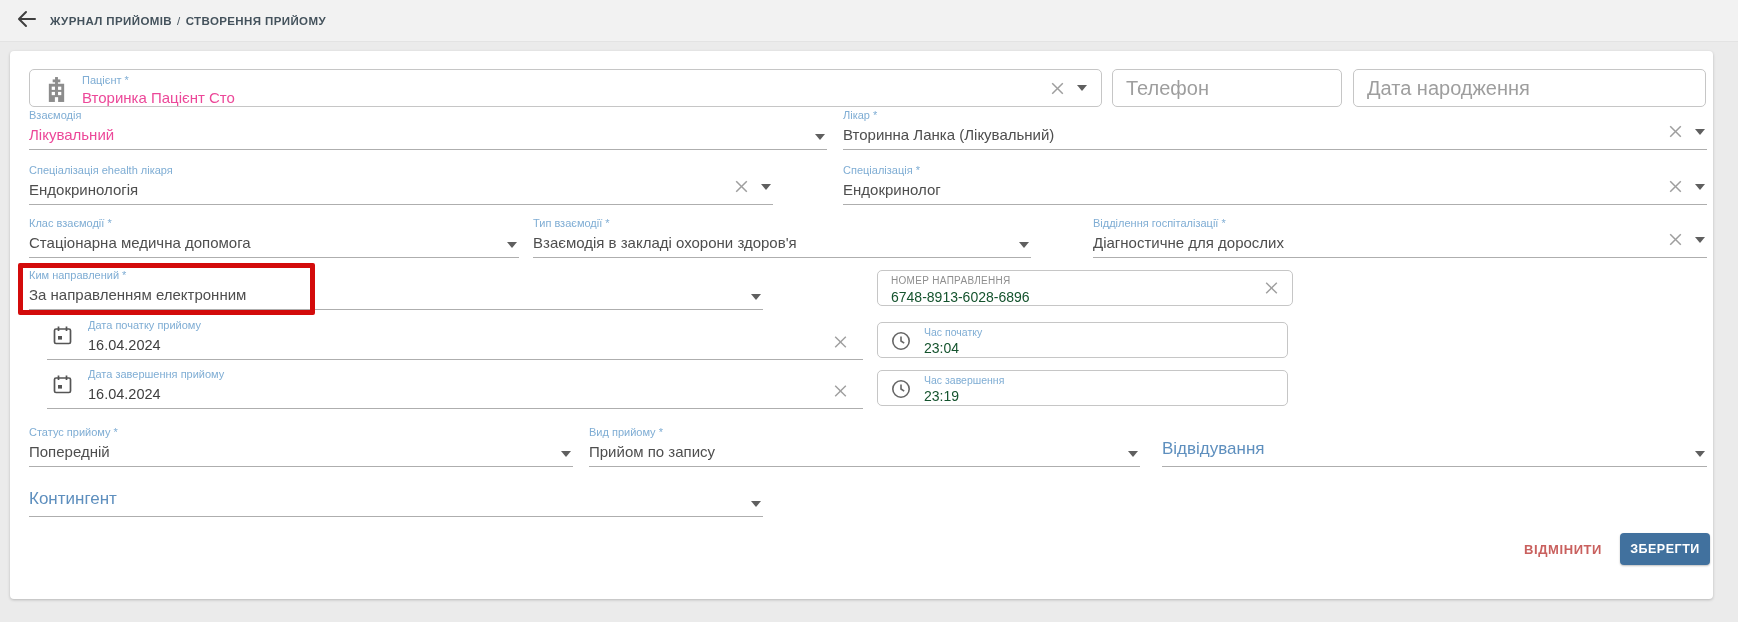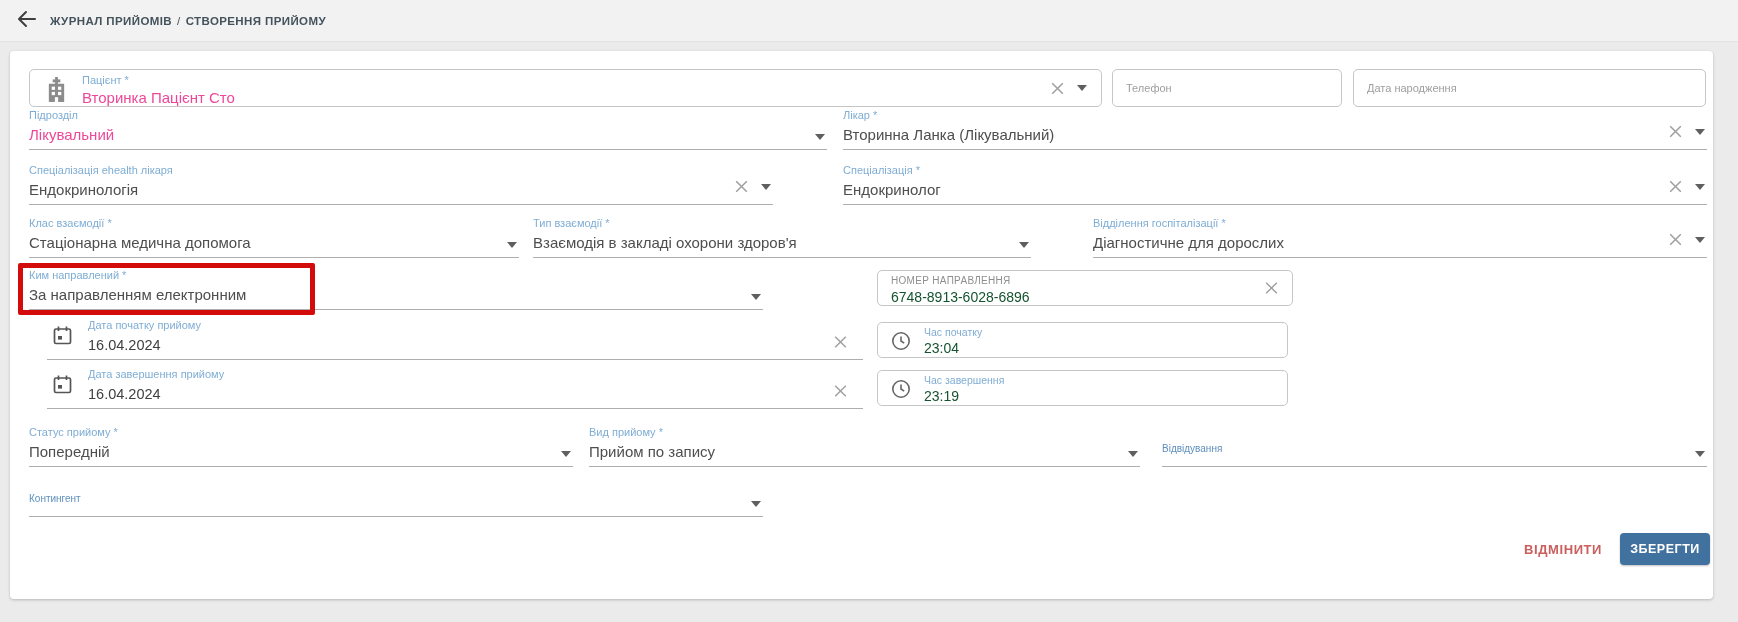--- a/index.html
+++ b/index.html
@@ -26,38 +26,38 @@
     box-shadow:0 1px 3px rgba(0,0,0,.22);
   }
   
   .ufield{
     position:absolute; height:41px;
     border-bottom:1px solid #aeaeae;
   }
   .flabel{ font-size:11px; line-height:13px; color:#7fadd4; white-space:nowrap; }
   .fvalue{ font-size:15px; line-height:20px; margin-top:3px; color:#4e4e4e; white-space:nowrap; }
   .fvalue.muted{ color:#ec4899; }
-  .fbig-label{ font-size:10px; line-height:20px; color:#5e8fbe; position:absolute; left:0; bottom:7px; white-space:nowrap;}
+  .fbig-label{ font-size:17px; line-height:20px; color:#5e8fbe; position:absolute; left:0; bottom:7px; white-space:nowrap;}
   .ctrl{ position:absolute; right:2px; bottom:9px; display:flex; align-items:center; gap:11px; }
   .tri{ width:0; height:0; border-left:5px solid transparent; border-right:5px solid transparent;
         border-top:6px solid #5f5f5f; cursor:pointer; }
   .xw{ width:17px; height:17px; cursor:pointer; display:flex; align-items:center; justify-content:center;}
   
   .obox{
     position:absolute; background:#fff;
     border:1px solid #c6c6c6; border-radius:5px;
   }
   .obox .inner{ position:absolute; left:13px; top:4px; }
   .obox .olabel-gray{ font-size:10px; letter-spacing:.3px; color:#8e8e8e; line-height:12px; white-space:nowrap;}
   .obox .olabel-blue{ font-size:10.5px; color:#7fadd4; line-height:12px; white-space:nowrap;}
   .obox .ovalue{ font-size:14px; color:#14532d; line-height:17px; margin-top:2px; white-space:nowrap;}
   .ph-input{
     position:absolute; left:0; top:0; width:100%; height:100%;
     border:none; outline:none; background:transparent;
-    font-family:"Liberation Sans", sans-serif; font-size:11px; color:#4e4e4e;
+    font-family:"Liberation Sans", sans-serif; font-size:20px; color:#4e4e4e;
     padding:0 13px;
   }
   .ph-input::placeholder{ color:#9e9e9e; opacity:1; }
   
   .patient-icon{ position:absolute; left:15px; top:6px; }
   .patient-text{ position:absolute; left:52px; top:4px; }
   .obox .ctrl-in{ position:absolute; right:14px; top:0; height:100%; display:flex; align-items:center; gap:11px;}
   
   .dfield-icon{ position:absolute; left:5px; bottom:9px; }
   .dfield-text{ margin-left:41px; }
@@ -137,21 +137,21 @@
 
   <div class="obox" style="left:1102px; top:18px; width:230px; height:38px;">
     <input class="ph-input" placeholder="Телефон" style="">
   </div>
 
   <div class="obox" style="left:1343px; top:18px; width:353px; height:38px;">
     <input class="ph-input" placeholder="Дата народження" style="">
   </div>
 
   <div class="ufield" style="left:19px; top:58px; width:798px;">
-    <div class="flabel">Підрозділ</div>
+    <div class="flabel">Взаємодія</div>
     <div class="fvalue muted">Лікувальний</div>
     <div class="ctrl">
         <span class="tri"></span>
       </div>
   </div>
 
   <div class="ufield" style="left:833px; top:58px; width:864px;">
     <div class="flabel">Лікар *</div>
     <div class="fvalue">Вторинна Ланка (Лікувальний)</div>
     <div class="ctrl">

